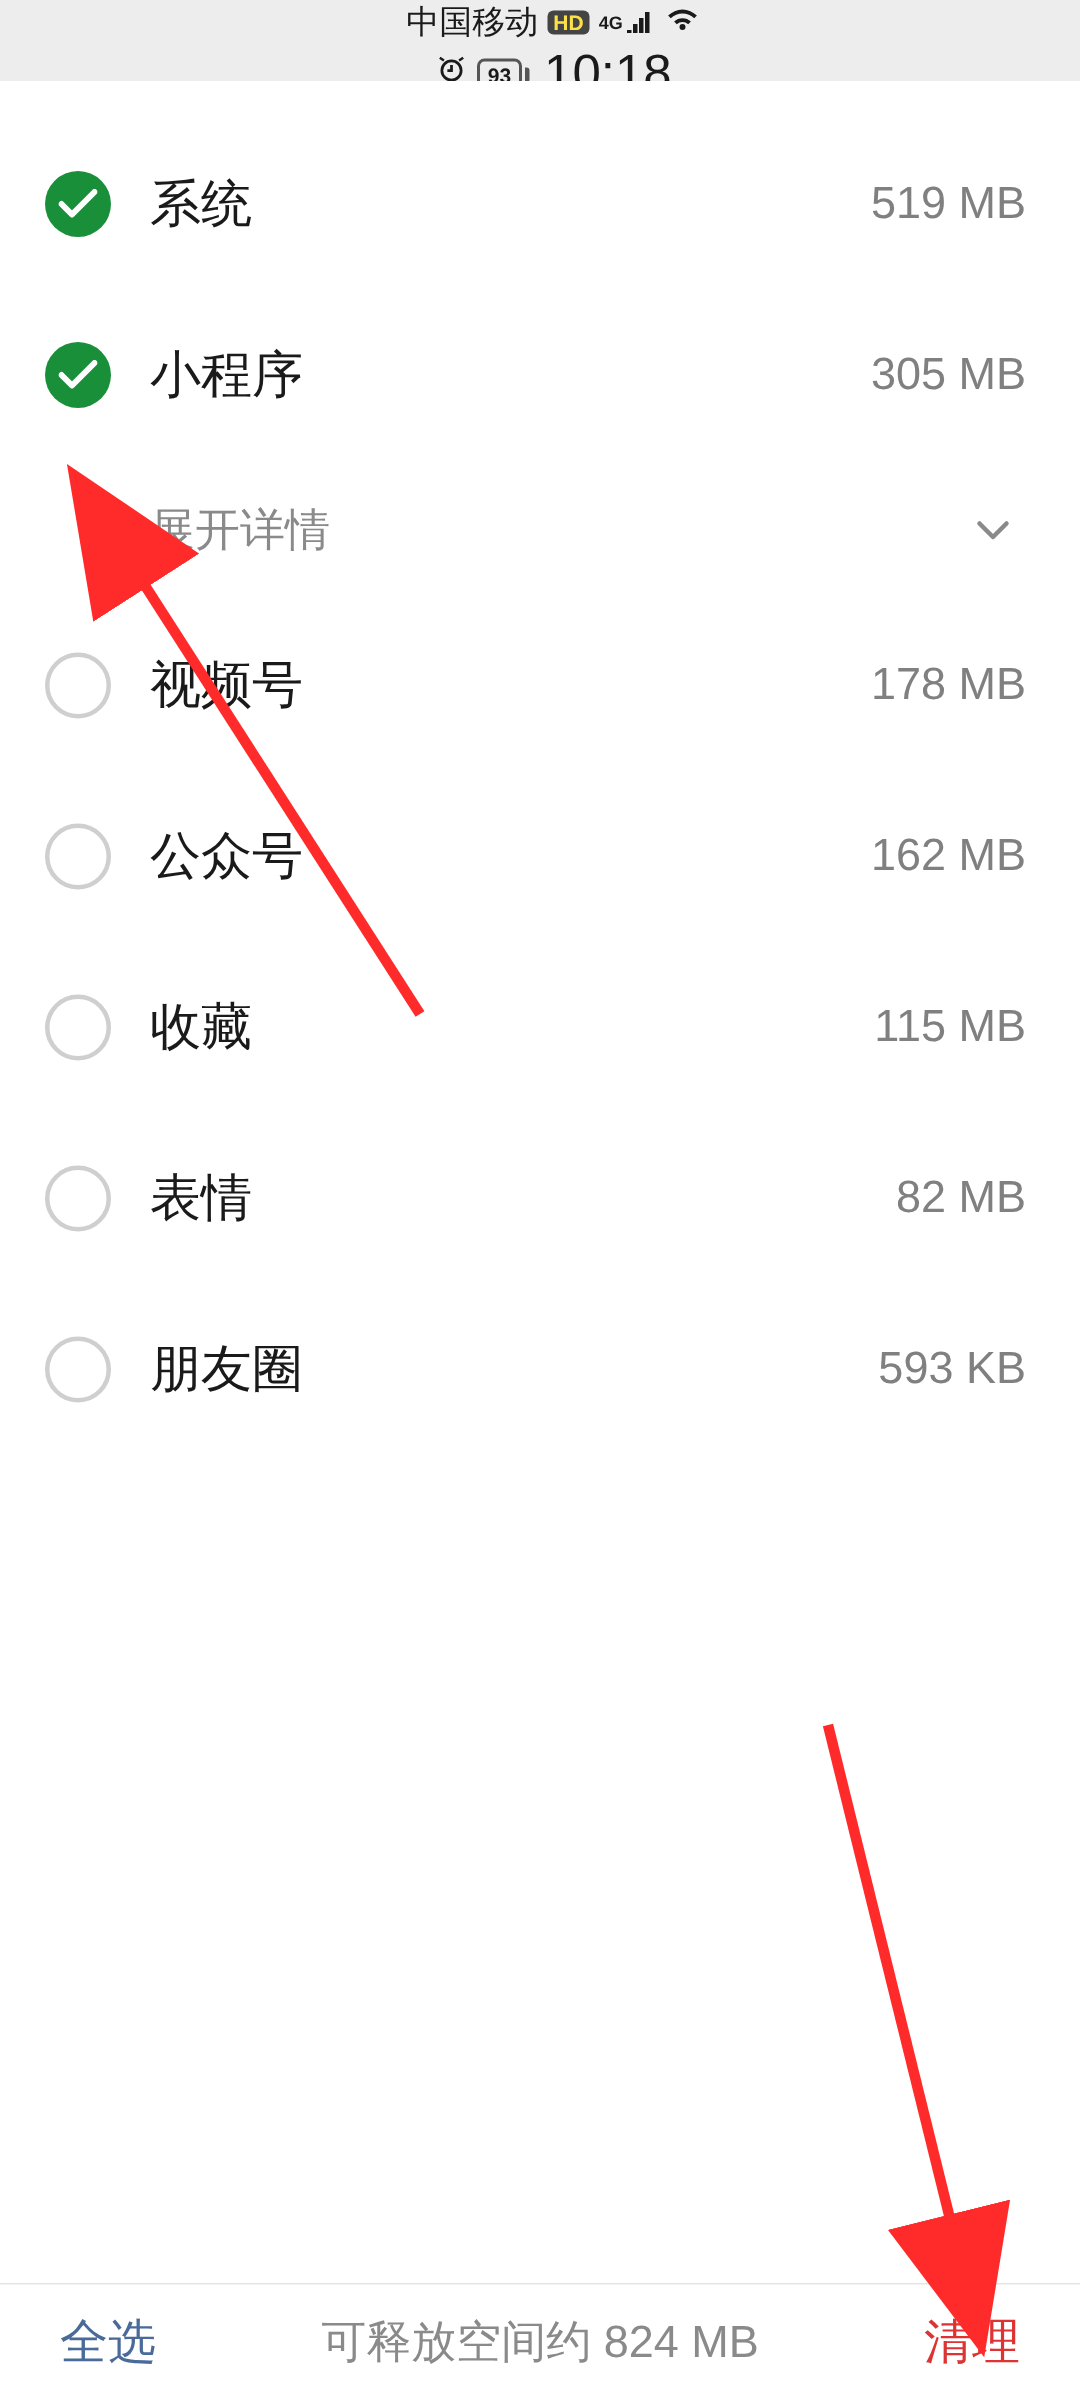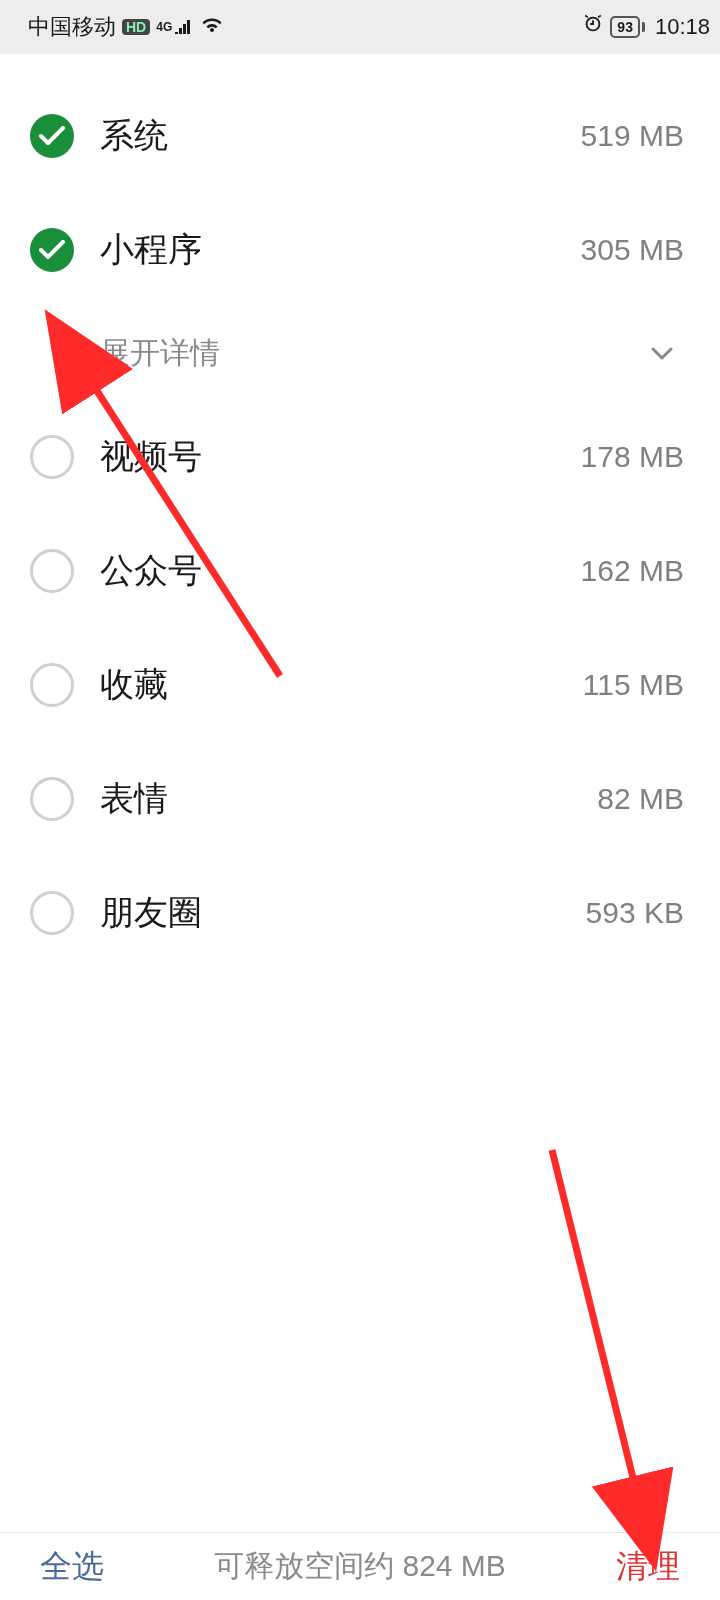--- a/index.html
+++ b/index.html
@@ -1,41 +1,41 @@
 <!DOCTYPE html>
 <html><head>
 <meta charset="utf-8">
 <style>
   * { margin: 0; padding: 0; box-sizing: border-box; }
   html, body { width: 720px; height: 1600px; overflow: hidden; font-family: -apple-system, "PingFang SC", "Helvetica Neue", Arial, sans-serif; background: #fff; }
   .screen { width: 720px; height: 1600px; display: flex; flex-direction: column; position: relative; }
   
-  .statusbar { height: 54px; background: #ededed; display: flex; align-items: center; justify-content: space-between; padding: 0 10px 0 28px; font-size: 22px; color: #1a1a1a; }
+  .statusbar { height: 54px; background: #ededed; display: flex; align-items: center; justify-content: space-between; padding: 0 10px 0 28px; font-size: 22px; color: #1a1a1a; flex-direction: column; }
   .statusbar .left, .statusbar .right { display: flex; align-items: center; gap: 6px; }
-  .hd-badge { display: inline-flex; align-items: center; justify-content: center; background: #444; color: #86efac; border-radius: 4px; font-size: 14px; font-weight: 700; padding: 1px 4px; line-height: 1; }
+  .hd-badge { display: inline-flex; align-items: center; justify-content: center; background: #444; color: #fde047; border-radius: 4px; font-size: 14px; font-weight: 700; padding: 1px 4px; line-height: 1; }
   .sig-4g { font-size: 12px; font-weight: 600; line-height: 1; margin-right: -4px; }
   .battery-box { display: inline-flex; align-items: center; border: 2px solid #555; border-radius: 5px; padding: 0 5px; height: 22px; font-size: 14px; font-weight: 600; }
   .battery-cap { width: 3px; height: 10px; background: #555; border-radius: 0 2px 2px 0; margin-left: 2px; }
   
   .header { height: 94px; background: #ededed; display: flex; align-items: center; position: relative; }
   .back { position: absolute; left: 20px; width: 52px; height: 52px; display: flex; align-items: center; justify-content: center; }
   .title { flex: 1; text-align: center; font-size: 34px; color: #111; font-weight: 500; }
   
   .list { flex: 1; background: #fff; padding-top: 25px; }
   .row { display: flex; align-items: center; padding: 34px 36px 34px 30px; }
   .chk { width: 44px; height: 44px; border-radius: 50%; display: flex; align-items: center; justify-content: center; flex-shrink: 0; }
   .chk.checked { background: #1a8f3a; }
   .chk.unchecked { border: 3px solid #cfcfcf; }
   .label { margin-left: 26px; font-size: 34px; color: #1a1a1a; flex: 1; }
   .size { font-size: 30px; color: #808080; }
   .expand-row { display: flex; align-items: center; padding: 26px 46px 26px 100px; color: #8a8a8a; }
   .expand-text { font-size: 30px; flex: 1; }
   .chevron { width: 24px; height: 24px; display: flex; align-items: center; justify-content: center; }
   
-  .footer { height: 68px; border-top: 1px solid #e5e5e5; display: flex; align-items: center; padding: 14px 40px; gap: 16px; }
+  .footer { height: 78px; border-top: 1px solid #e5e5e5; display: flex; align-items: center; padding: 14px 40px; gap: 16px; }
   .select-all { color: #4a6b9a; font-size: 32px; }
   .freeable { flex: 1; text-align: center; color: #8a8a8a; font-size: 30px; }
   .clear-btn { color: #d33; font-size: 32px; filter: blur(0.4px); }
   
   .overlay { position: absolute; inset: 0; pointer-events: none; }
 </style>
 </head>
 <body>
 
 <div class="screen">
@@ -61,21 +61,21 @@
         <svg width="22" height="22" viewBox="0 0 24 24">
             <path d="M12 4a8 8 0 108 8 8 8 0 00-8-8zm0 14a6 6 0 116-6 6 6 0 01-6 6zM4 2l3 2-1 1.5L3 3.5zM20 2l-3 2 1 1.5 3-2zM11 8h2v5h-4v-2h2z" fill="#1a1a1a"></path>
           </svg>
       </span>
       <span style="display:inline-flex;align-items:center;">
         <span class="battery-box">
           <span>93</span>
         </span>
         <span class="battery-cap"></span>
       </span>
-      <span style="font-size:22px;margin-left:4px;">10:18</span>
+      <span style="font-size:34px;margin-left:4px;">10:18</span>
     </div>
   </div>
 
 
   <div class="list">
 
     <div class="row">
       <div class="chk checked">
         <svg width="26" height="20" viewBox="0 0 26 20">
             <path d="M2 10l7 7L24 2" stroke="#fff" stroke-width="4" fill="none" stroke-linecap="round" stroke-linejoin="round"></path>

